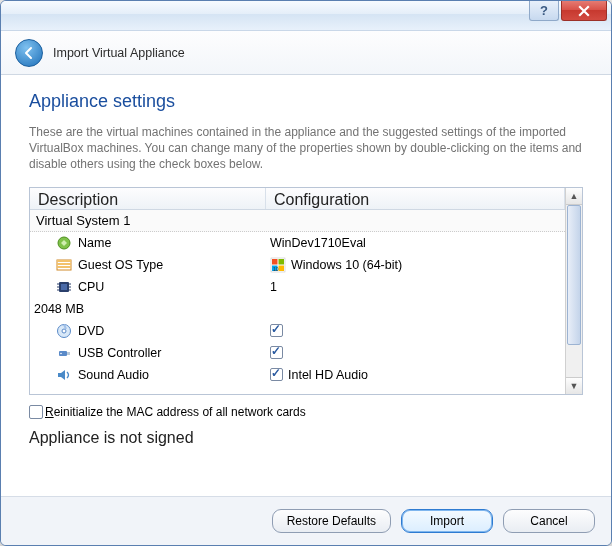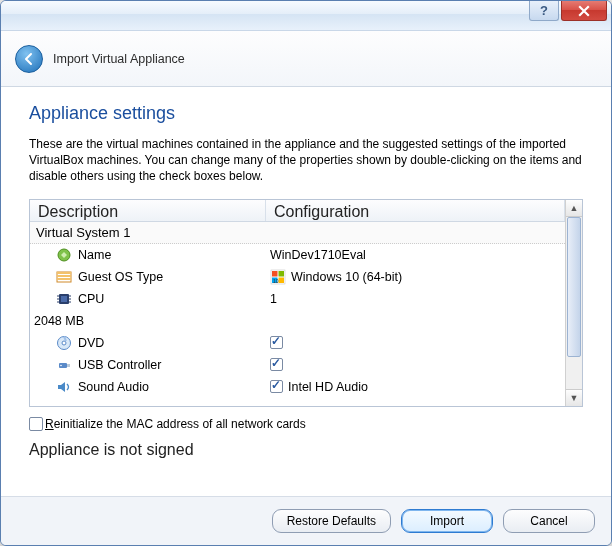--- a/index.html
+++ b/index.html
@@ -51,21 +51,21 @@
   }
   .close-btn {
     width: 46px;
     background: linear-gradient(to bottom, #e57b72 0%, #d9534a 45%, #c6382e 46%, #d24a40 100%);
     border-color: #9c3028;
     color: #fff;
     font-size: 12px;
   }
   .close-btn svg { width: 12px; height: 12px; }
   .header {
-    height: 56px;
+    height: 44px;
     padding: 6px 14px;
     display: flex;
     align-items: center;
     gap: 10px;
     background: linear-gradient(to bottom, #fdfdfe, #f3f6fa);
     border-bottom: 1px solid #cfd8e3;
   }
   .back-btn {
     width: 28px; height: 28px;
     border-radius: 50%;
@@ -85,21 +85,21 @@
     flex-direction: column;
   }
   .section-title {
     font-size: 18px;
     color: #1a4e9e;
     margin-bottom: 12px;
     font-weight: 400;
   }
   .intro {
     font-size: 12px;
-    color: #000000;
+    color: #737373;
     line-height: 1.35;
     margin-bottom: 14px;
   }
   .table-wrap {
     border: 1px solid #b9c5d6;
     position: relative;
     height: 208px;
     display: flex;
   }
   .table-scroll {

